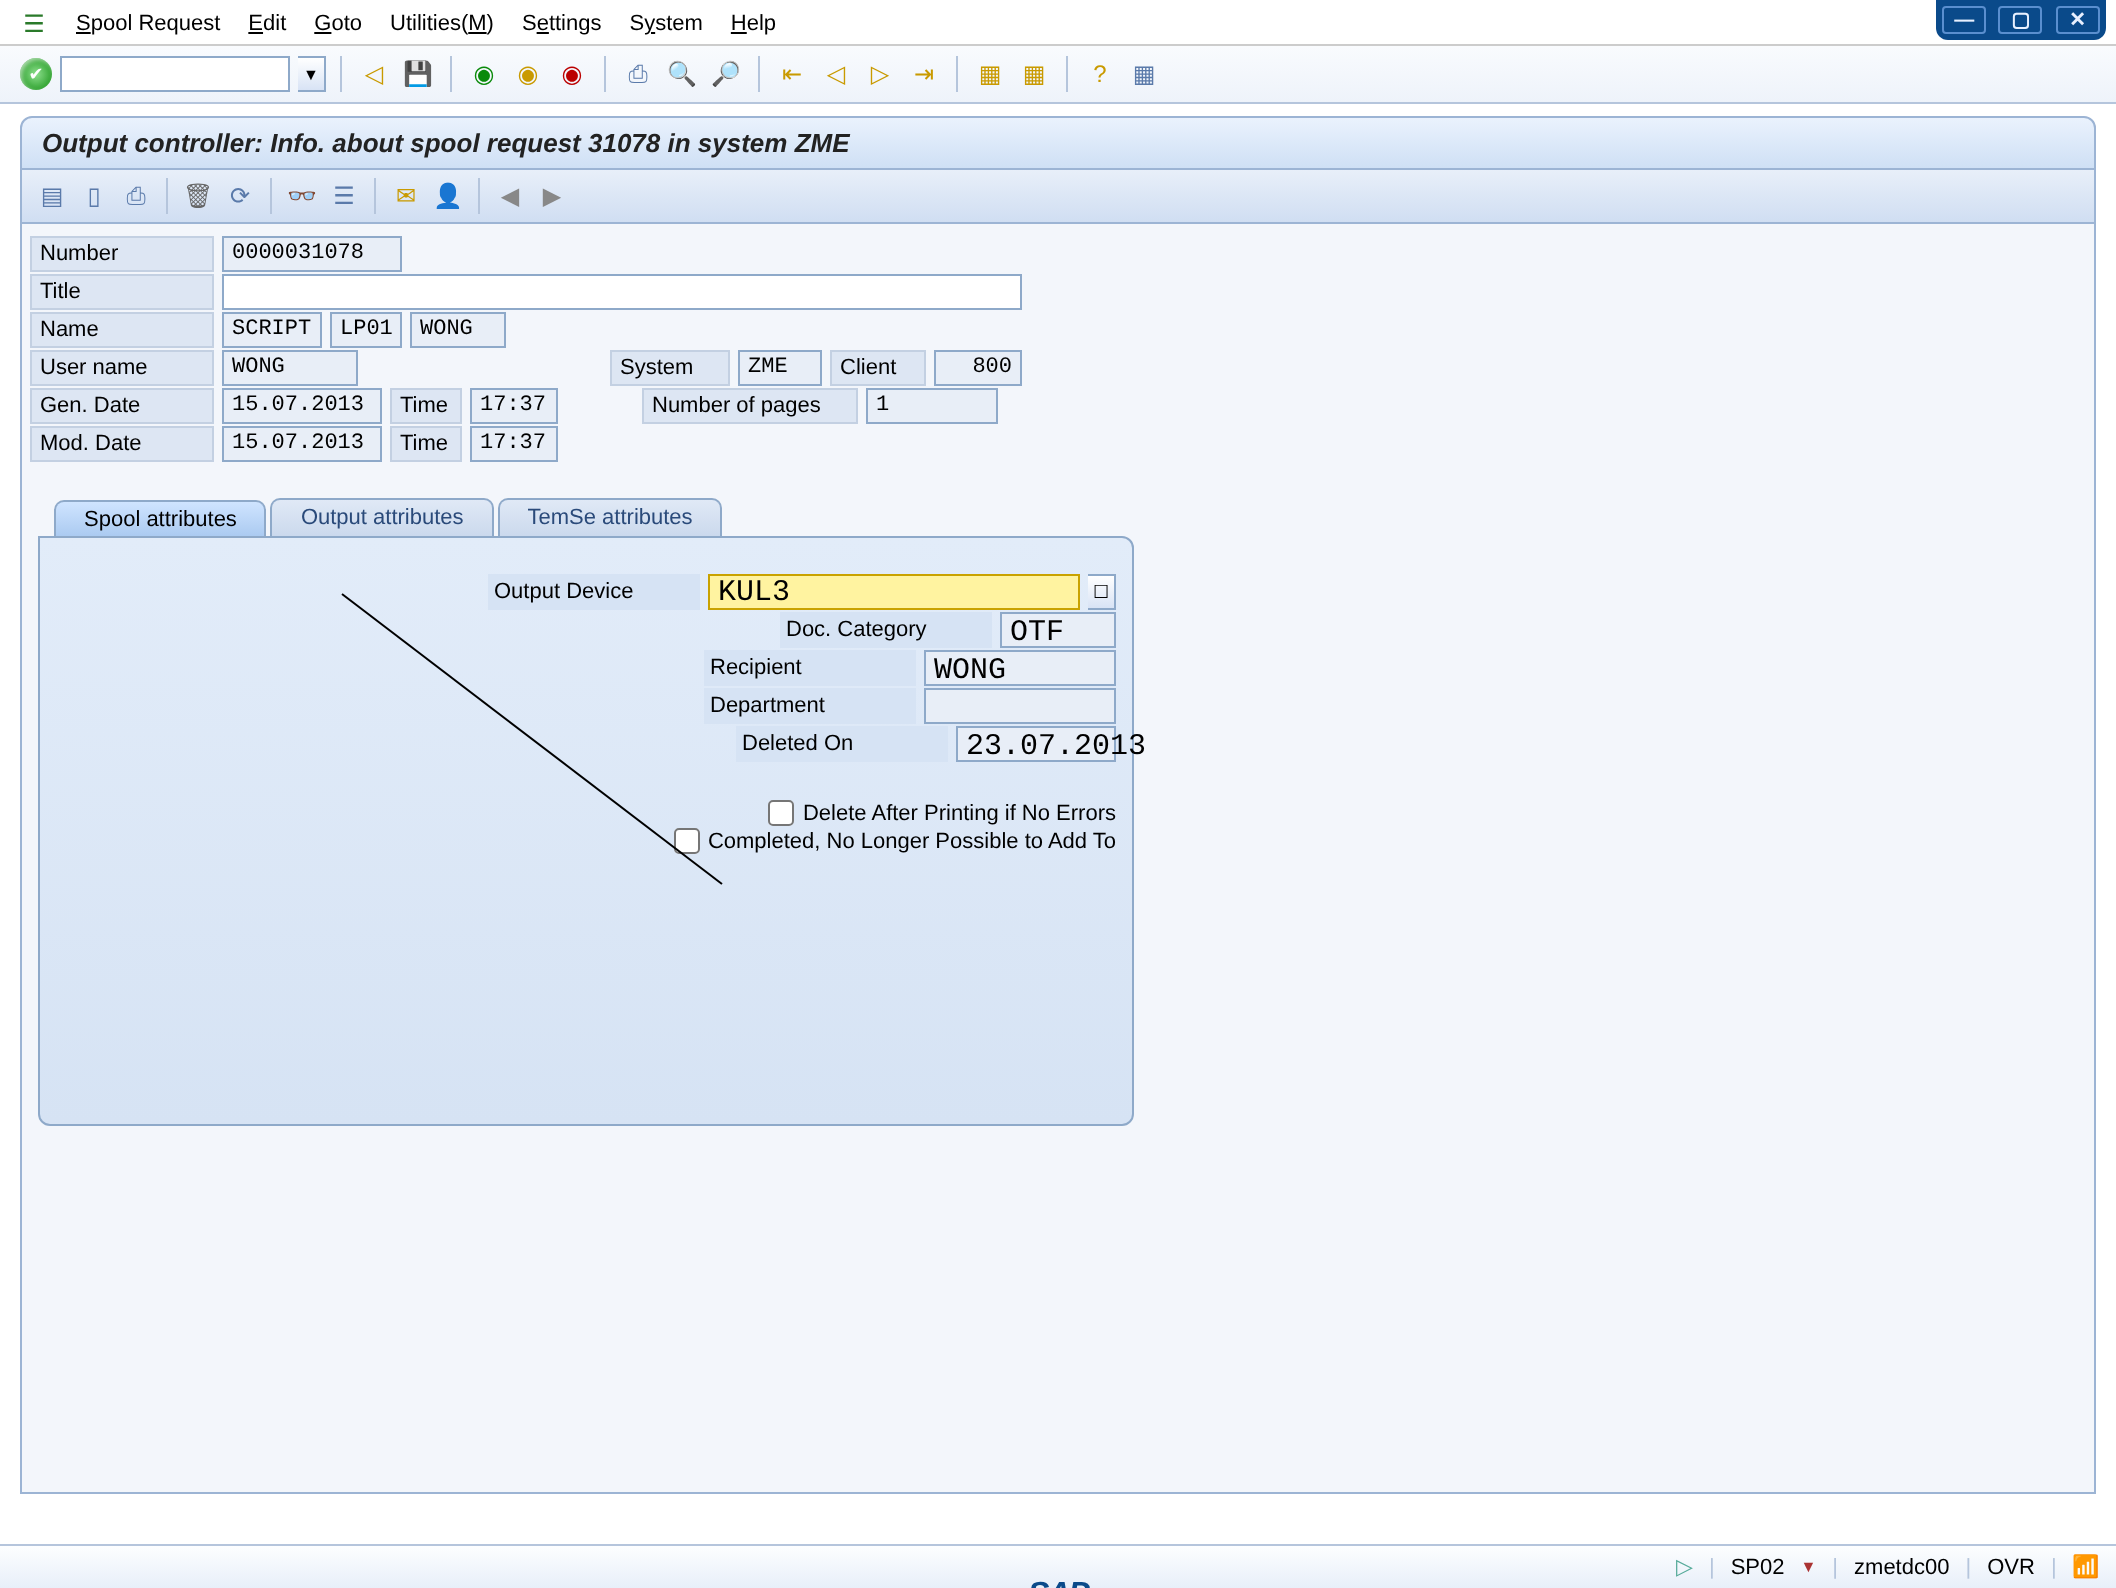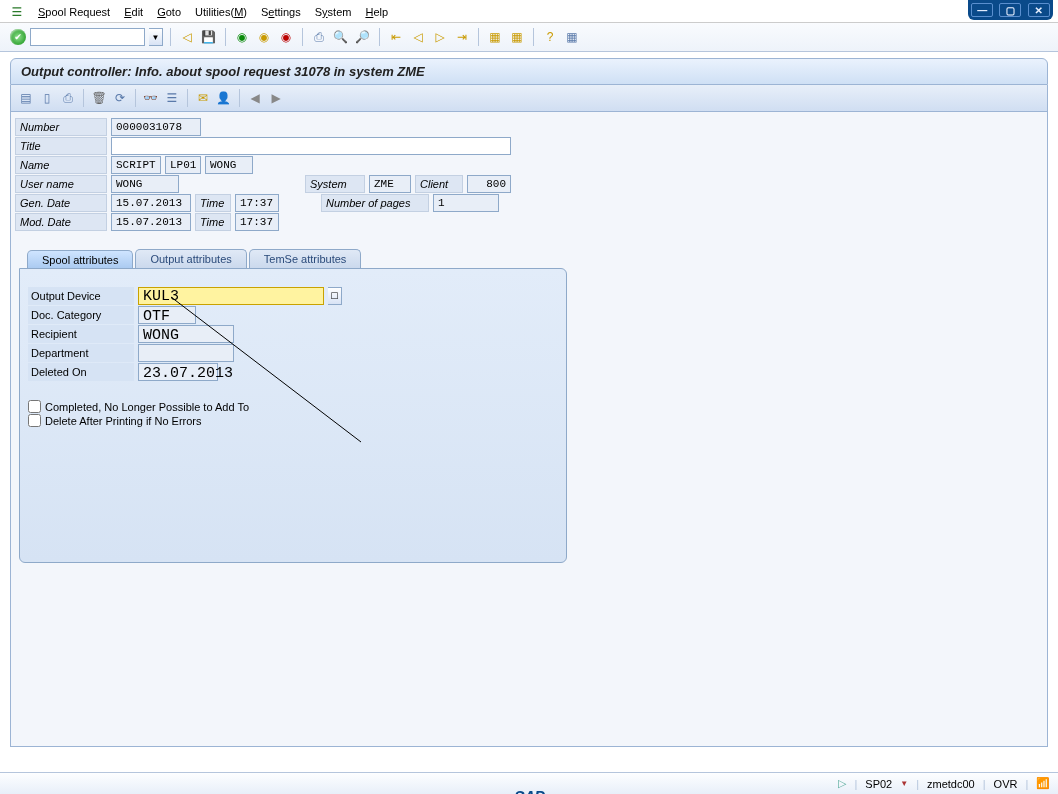--- a/index.html
+++ b/index.html
@@ -128,21 +128,20 @@
   .field-row {
     display:flex; align-items:center;
     gap:4px; margin-bottom:1px;
   }
   .fld-label {
     width: 92px;
     background: #dde6f3;
     border: 1px solid #c3d0e2;
     padding: 2px 4px;
     font-size: 11px;
-    font-style: italic;
   }
   .fld-input {
     border:1px solid #8ea9c9;
     background:#e8eef7;
     padding: 2px 4px;
     font-size:11px;
     font-family: 'Courier New', monospace;
     height: 18px;
   }
   .fld-input.wht { background:#fff; }
@@ -172,21 +171,21 @@
   .tab-panel {
     margin: 0 4px;
     width: 548px;
     height: 295px;
     background: linear-gradient(#e2ecf9,#d6e3f4);
     border:1px solid #8ea9c9;
     border-radius: 0 6px 6px 6px;
     padding: 18px 8px 8px 8px;
     position:relative;
   }
-  .tp-row { display:flex; align-items:center; margin-bottom:1px; gap:4px; }
+  .tp-row { display:flex; align-items:center; margin-bottom:1px; gap:4px;justify-content:flex-end; }
   .tp-label {
     width:106px;
     background:#d6e3f4;
     border:1px solid transparent;
     padding:2px 2px;
   }
   .tp-input {
     border:1px solid #8ea9c9;
     background:#e8eef7;
     padding:1px 4px;
@@ -380,25 +379,25 @@
         <div class="tp-label">Department</div>
         <div class="tp-input" style="width:96px"></div>
       </div>
       <div class="tp-row">
         <div class="tp-label">Deleted On</div>
         <div class="tp-input" style="width:80px">23.07.2013</div>
       </div>
       <div style="height:18px"></div>
       <div class="tp-row">
         <input type="checkbox" class="chk" style="">
+        <span>Delete After Printing if No Errors</span>
+      </div>
+      <div class="tp-row">
+        <input type="checkbox" class="chk" style="">
         <span>Completed, No Longer Possible to Add To</span>
-      </div>
-      <div class="tp-row">
-        <input type="checkbox" class="chk" style="">
-        <span>Delete After Printing if No Errors</span>
       </div>
     </div>
   </div>
 
   <svg class="callout-line" style="left:150px; top:180px; width:230px; height:180px;">
     <line x1="10" y1="5" x2="200" y2="150" stroke="#000" stroke-width="1"></line>
   </svg>
 
 
 </div>

